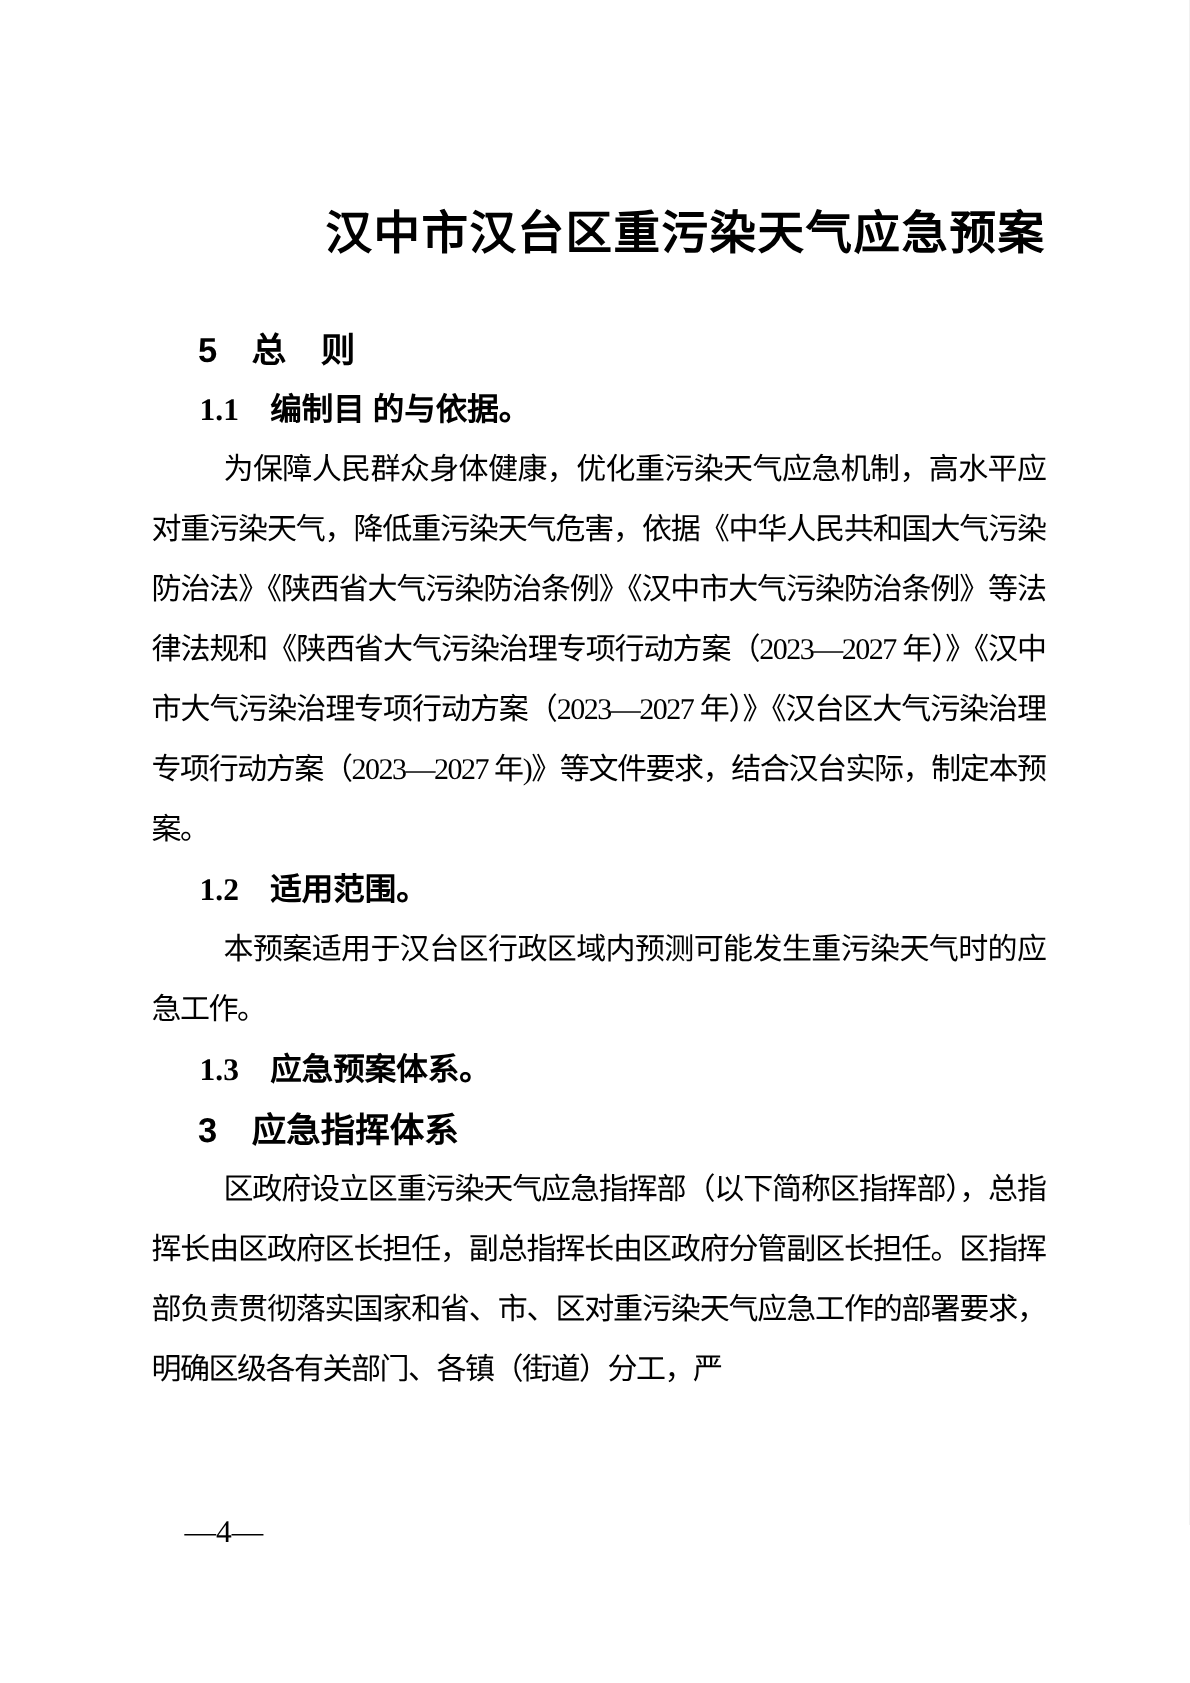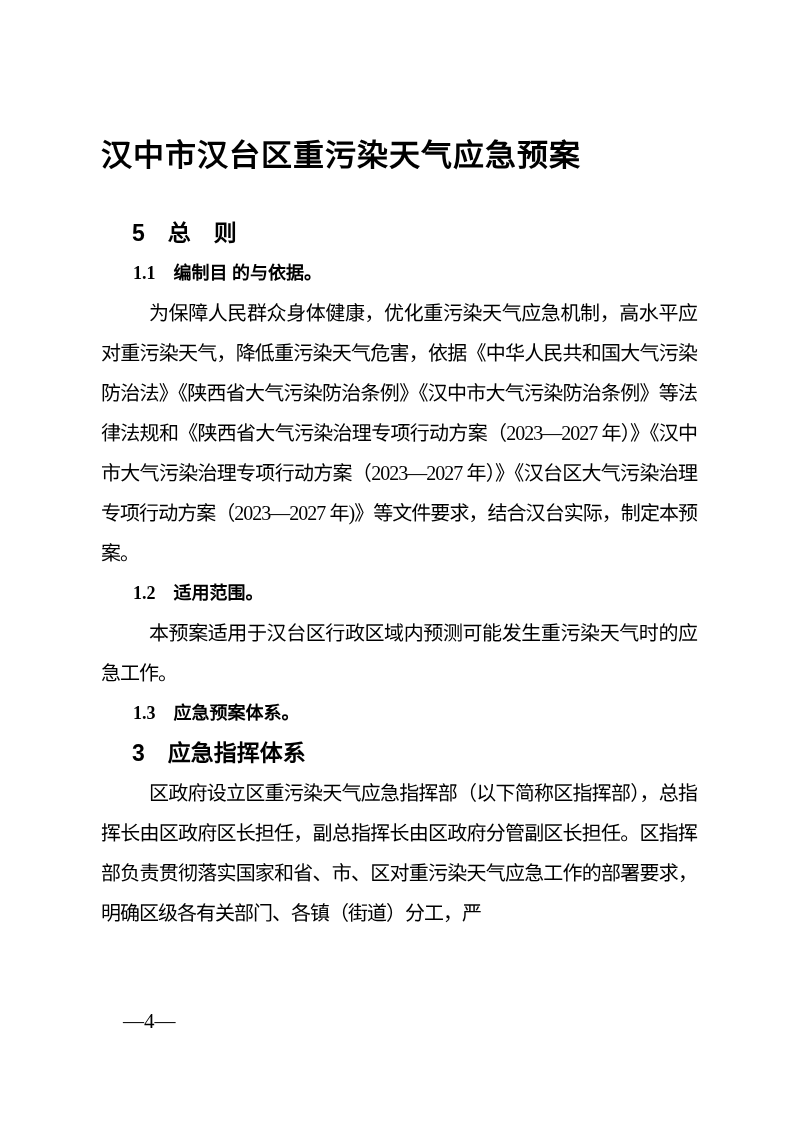--- a/index.html
+++ b/index.html
@@ -17,42 +17,42 @@
     overflow: hidden;
   }
   .content {
     position: absolute;
     left: 101px;
     top: 139px;
     width: 596px;
   }
   .doc-title {
     margin: 0 0 40px 0;
-    text-align: left;
+    text-align: right;
     font-family: "Liberation Sans", "DejaVu Sans", sans-serif;
     font-weight: bold;
     font-size: 31px;
     line-height: 34px;
     letter-spacing: 1px;
     white-space: nowrap;
   }
   .sec-heading {
     margin: 0;
     padding-left: 31px;
     font-family: "Liberation Sans", "DejaVu Sans", sans-serif;
     font-weight: bold;
     font-size: 23px;
     line-height: 40px;
   }
   .sub-heading {
     margin: 0;
     padding-left: 32px;
     font-family: "Liberation Serif", "DejaVu Serif", serif;
     font-weight: bold;
-    font-size: 18px;
+    font-size: 21px;
     line-height: 40px;
   }
   .para {
     margin: 0;
     font-family: "Liberation Serif", "DejaVu Serif", serif;
     font-size: 20px;
     line-height: 40px;
     letter-spacing: -1px;
     text-align: justify;
     text-justify: inter-character;

